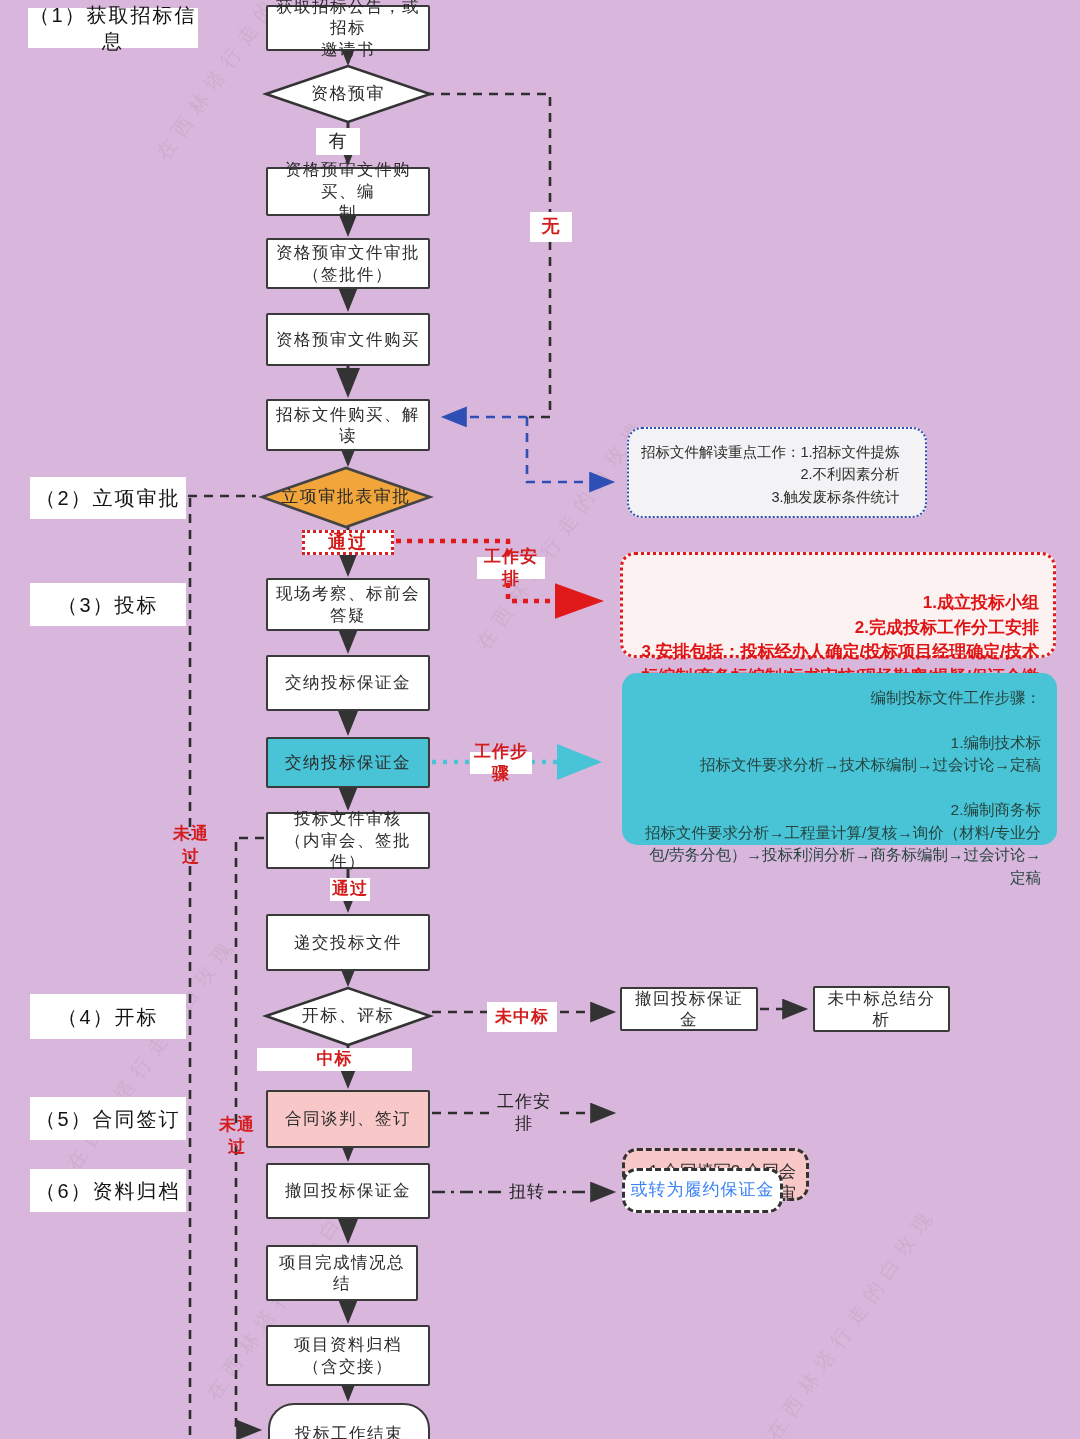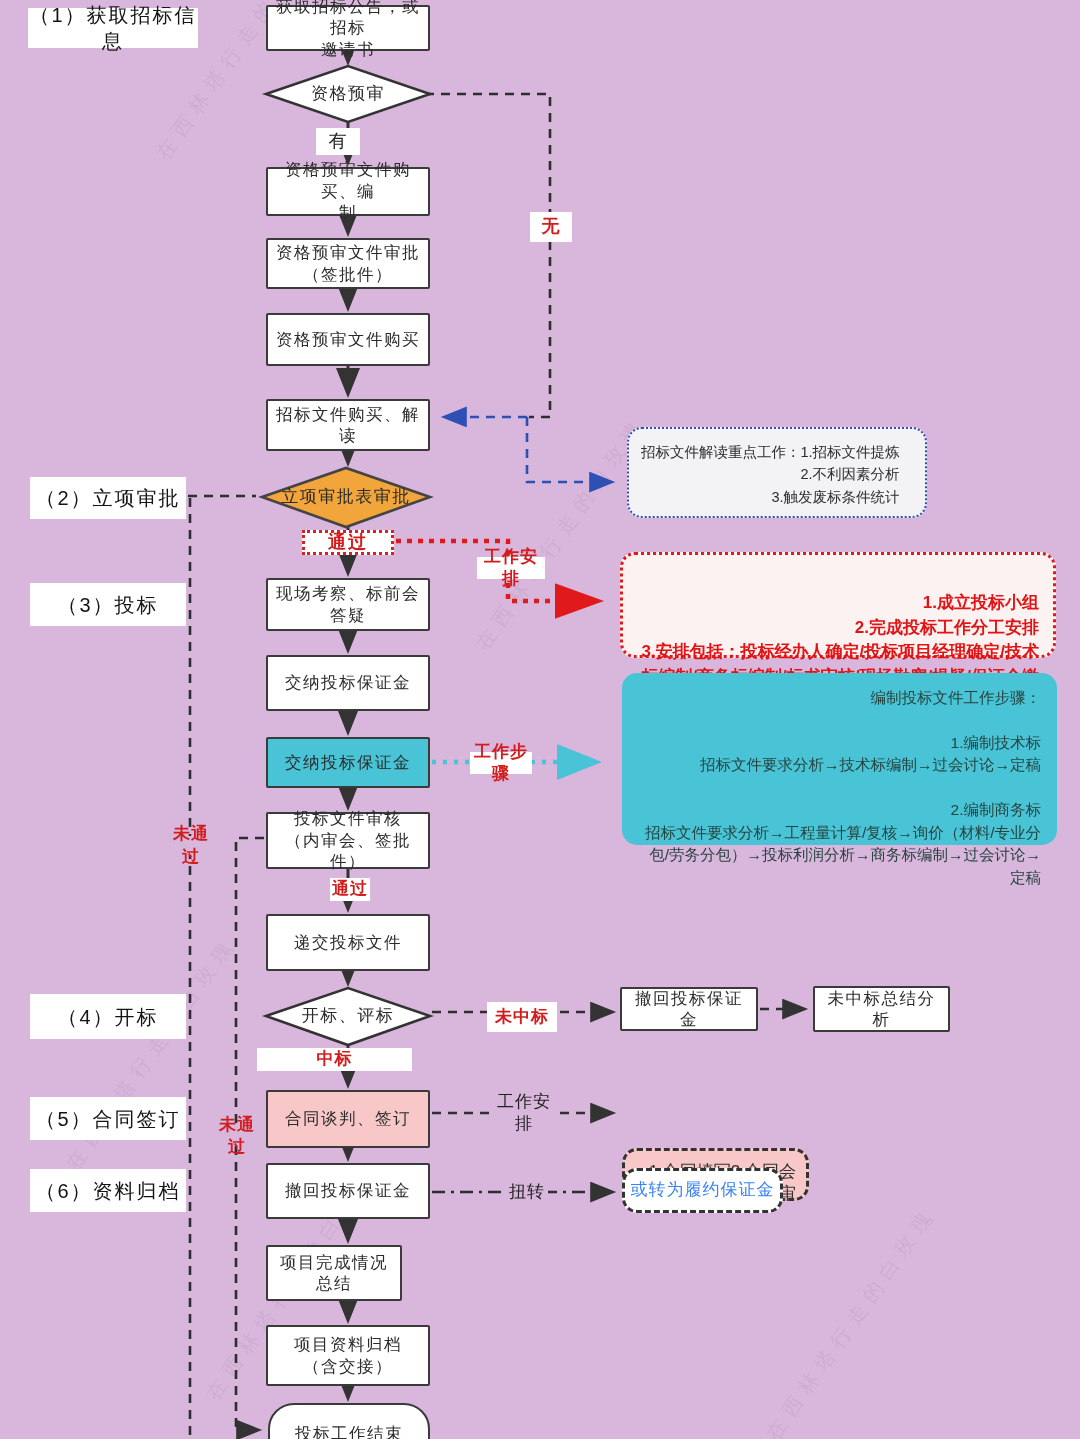--- a/index.html
+++ b/index.html
@@ -158,21 +158,21 @@
   <div class="node" style="left:266px;top:655px;width:164px;height:56px">交纳投标保证金</div>
   <div class="node cyan" style="left:266px;top:737px;width:164px;height:51px">交纳投标保证金</div>
   <div class="node" style="left:266px;top:812px;width:164px;height:57px">投标文件审核
 （内审会、签批件）</div>
   <div class="tag white" style="left:330px;top:878px;width:40px;height:23px">通过</div>
   <div class="node" style="left:266px;top:914px;width:164px;height:57px">递交投标文件</div>
   <div class="dlabel" style="left:266px;top:988px;width:164px;height:57px">开标、评标</div>
   <div class="tag white" style="left:257px;top:1048px;width:155px;height:23px">中标</div>
   <div class="node pink" style="left:266px;top:1090px;width:164px;height:58px">合同谈判、签订</div>
   <div class="node" style="left:266px;top:1163px;width:164px;height:56px">撤回投标保证金</div>
-  <div class="node" style="left:266px;top:1245px;width:136px;height:56px">项目完成情况总结</div>
+  <div class="node" style="left:266px;top:1245px;width:152px;height:56px">项目完成情况总结</div>
   <div class="node" style="left:266px;top:1325px;width:164px;height:61px">项目资料归档
 （含交接）</div>
   <div class="node round" style="left:268px;top:1403px;width:162px;height:62px">投标工作结束</div>
 
   <div class="tag white" style="left:530px;top:212px;width:42px;height:30px;font-size:18px">无</div>
   <div class="tag red" style="left:166px;top:836px;width:50px;height:19px">未通过</div>
   <div class="tag red" style="left:213px;top:1126px;width:48px;height:20px">未通过</div>
   <div class="tag white" style="left:487px;top:1002px;width:70px;height:30px">未中标</div>
   <div class="tag white" style="left:477px;top:557px;width:68px;height:22px">工作安排</div>
   <div class="tag white" style="left:470px;top:752px;width:62px;height:22px">工作步骤</div>

